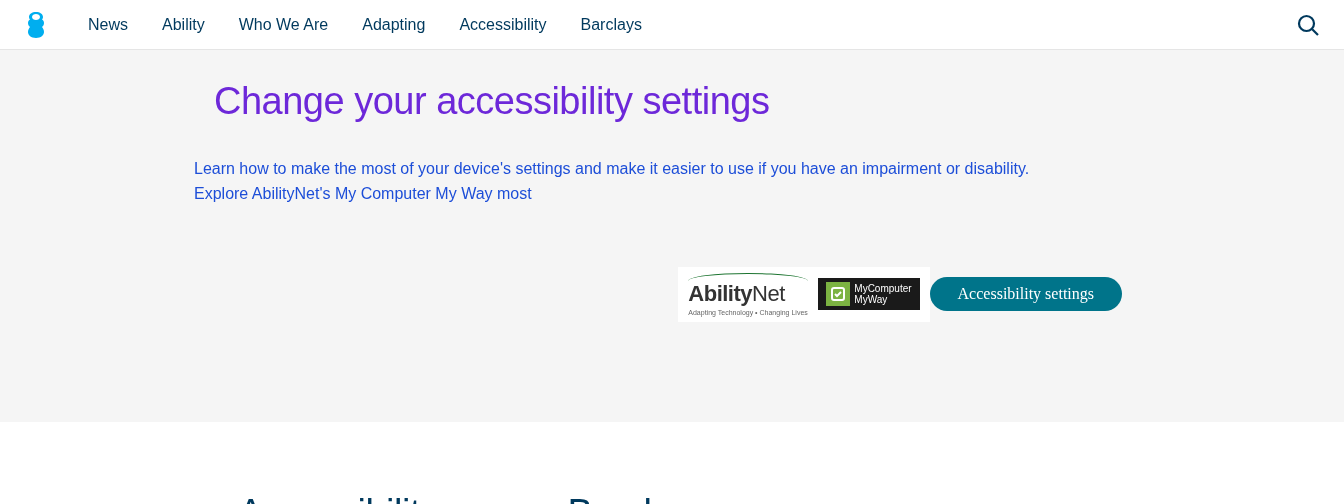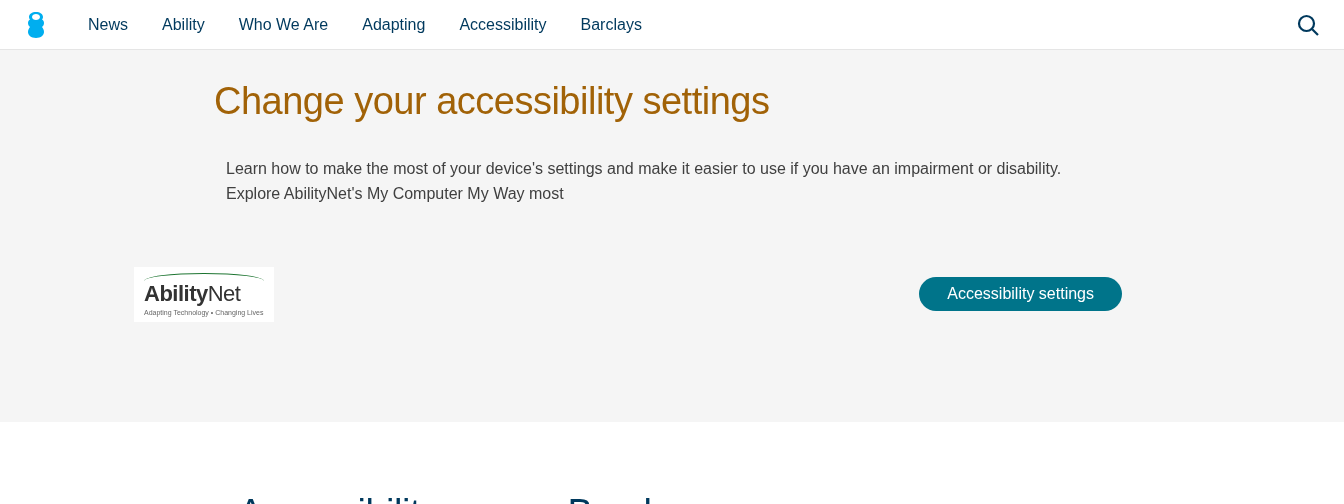--- a/index.html
+++ b/index.html
@@ -45,36 +45,36 @@
       padding: 30px 0 100px 0;
     }
     .content-wrap {
       max-width: 1076px;
       margin: 0 auto;
       padding: 0 80px 0 0;
     }
     .heading-1 {
       font-size: 38px;
       font-weight: 300;
-      color: #a16207;
+      color: #6d28d9;
       margin-left: 80px;
       margin-bottom: 34px;
       letter-spacing: -0.5px;
     }
     .description {
       font-size: 16px;
-      color: #404040;
+      color: #1d4ed8;
       line-height: 1.55;
-      margin-left: 92px;
+      margin-left: 60px;
       max-width: 870px;
     }
     .logo-cta-row {
       display: flex;
       align-items: center;
-      justify-content: space-between;
+      justify-content: flex-end;
       margin-top: 60px;
       padding-left: 0;
     }
     .partner-logo {
       background: #fff;
       padding: 6px 10px;
       display: flex;
       align-items: center;
       gap: 10px;
     }
@@ -122,20 +122,21 @@
     }
     .cta-button {
       background: #00748a;
       color: #fff;
       border: none;
       padding: 8px 28px;
       border-radius: 24px;
       font-size: 16px;
       cursor: pointer;
       margin-right: 8px;
+      font-family: Liberation Serif, serif;
     }
     .second-section {
       background: #fff;
       padding: 70px 0 20px 0;
     }
     .heading-2 {
       font-size: 38px;
       font-weight: 300;
       color: #00395d;
       margin-left: 238px;
@@ -176,20 +177,32 @@
     </p>
     <div class="logo-cta-row">
       <div class="partner-logo">
         <div class="abilitynet-block">
           <div class="abilitynet-arc"></div>
           <div class="abilitynet-text">
             <span class="bold">Ability</span><span class="light">Net</span>
           </div>
           <div class="abilitynet-tag">Adapting Technology • Changing Lives</div>
         </div>
+        <div class="mcmw-block">
+          <div class="mcmw-icon">
+            <svg width="14" height="14" viewBox="0 0 14 14" fill="none" stroke="#fff" stroke-width="2">
+              <rect x="1" y="1" width="12" height="12" rx="2" fill="#7cb342" stroke="#fff"></rect>
+              <path d="M4 7 L6 9 L10 5"></path>
+            </svg>
+          </div>
+          <div class="mcmw-text">
+            <span>MyComputer</span><br>
+            <span>MyWay</span>
+          </div>
+        </div>
       </div>
       <button class="cta-button">Accessibility settings</button>
     </div>
   </div>
 </section>
 
 <section class="second-section">
   <h2 class="heading-2">Accessibility across Barclays</h2>
 </section>
 

